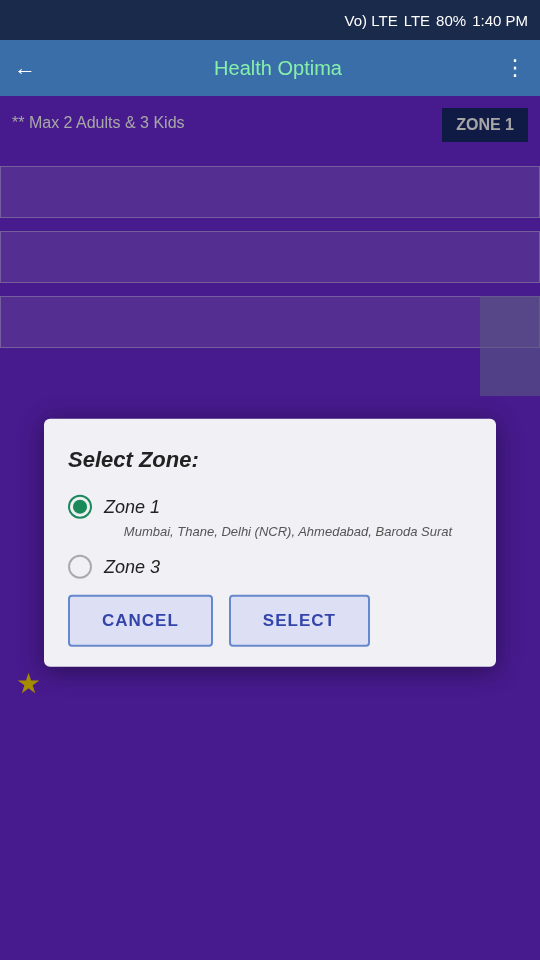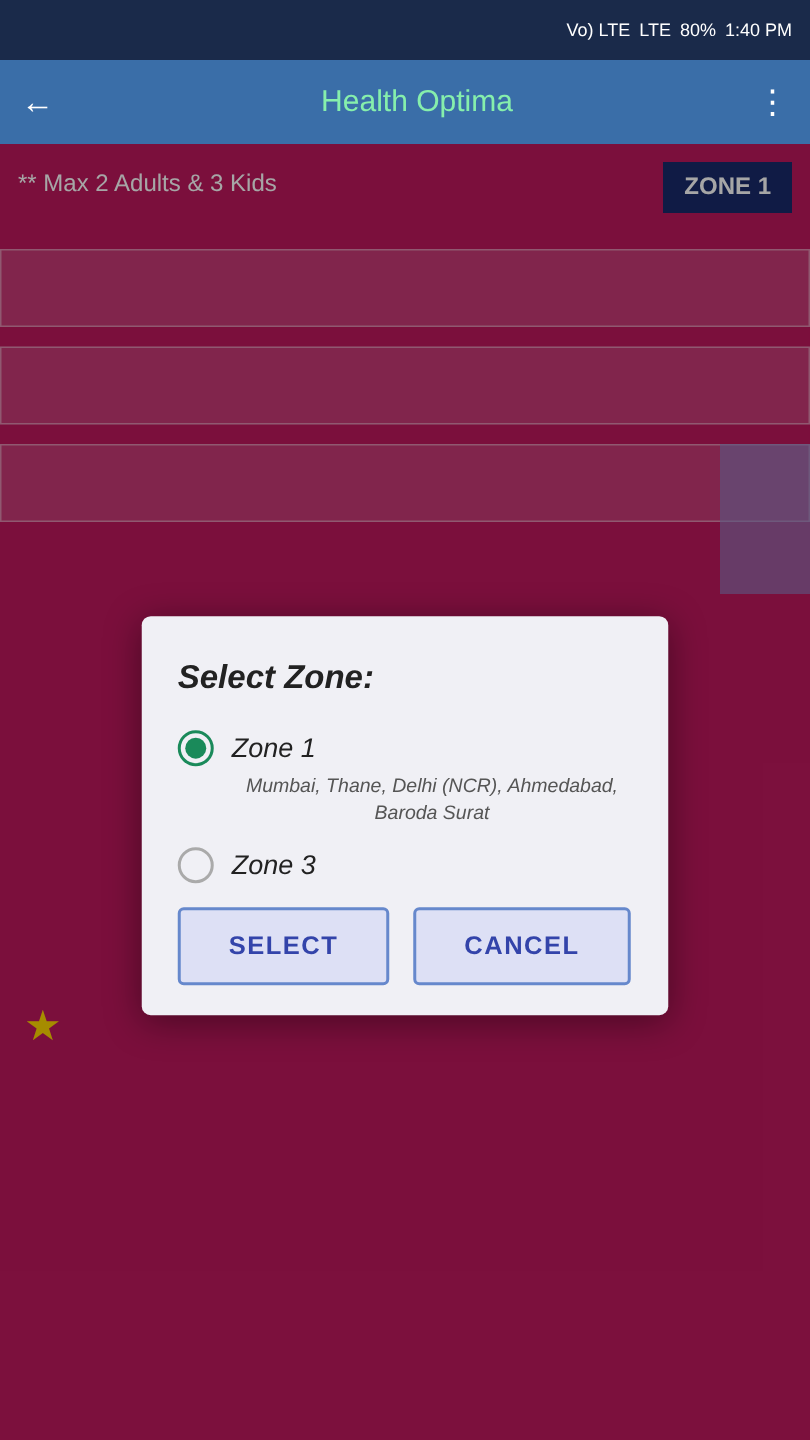--- a/index.html
+++ b/index.html
@@ -19,21 +19,21 @@
       height: 40px;
       background: #1a2a4a;
       display: flex;
       align-items: center;
       justify-content: flex-end;
       padding: 0 12px;
       gap: 6px;
     }
     .status-text {
       color: white;
-      font-size: 12px;
+      font-size: 15px;
     }
 
     
     .app-bar {
       width: 100%;
       height: 56px;
       background: #3a6ea8;
       display: flex;
       align-items: center;
       padding: 0 14px;
@@ -53,21 +53,21 @@
     .app-bar-menu {
       color: white;
       font-size: 22px;
       cursor: pointer;
     }
 
     
     .main-content {
       width: 100%;
       height: calc(960px - 40px - 56px);
-      background: #be185d;
+      background: #6d28d9;
       position: relative;
     }
 
     
     .zone-badge {
       position: absolute;
       top: 12px;
       right: 12px;
       background: #1a2a6a;
       color: white;
@@ -140,21 +140,21 @@
     }
 
     
     .dialog {
       position: absolute;
       top: 50%;
       left: 50%;
       transform: translate(-50%, -44%);
       background: #f0f0f5;
       border-radius: 6px;
-      width: 351px;
+      width: 452px;
       padding: 28px 24px 20px 24px;
       z-index: 10;
       box-shadow: 0 4px 24px rgba(0,0,0,0.4);
     }
 
     .dialog-title {
       font-size: 22px;
       font-weight: bold;
       color: #222;
       margin-bottom: 22px;
@@ -287,18 +287,18 @@
 
 
     <div class="zone-option">
       <div class="zone-label-row">
         <div class="radio-circle"></div>
         <span class="zone-name">Zone 3</span>
       </div>
     </div>
 
     <div class="dialog-buttons">
+      <button class="btn btn-cancel">CANCEL</button>
       <button class="btn btn-select">SELECT</button>
-      <button class="btn btn-cancel">CANCEL</button>
     </div>
   </div>
 
 </div>
 
 </body></html>

